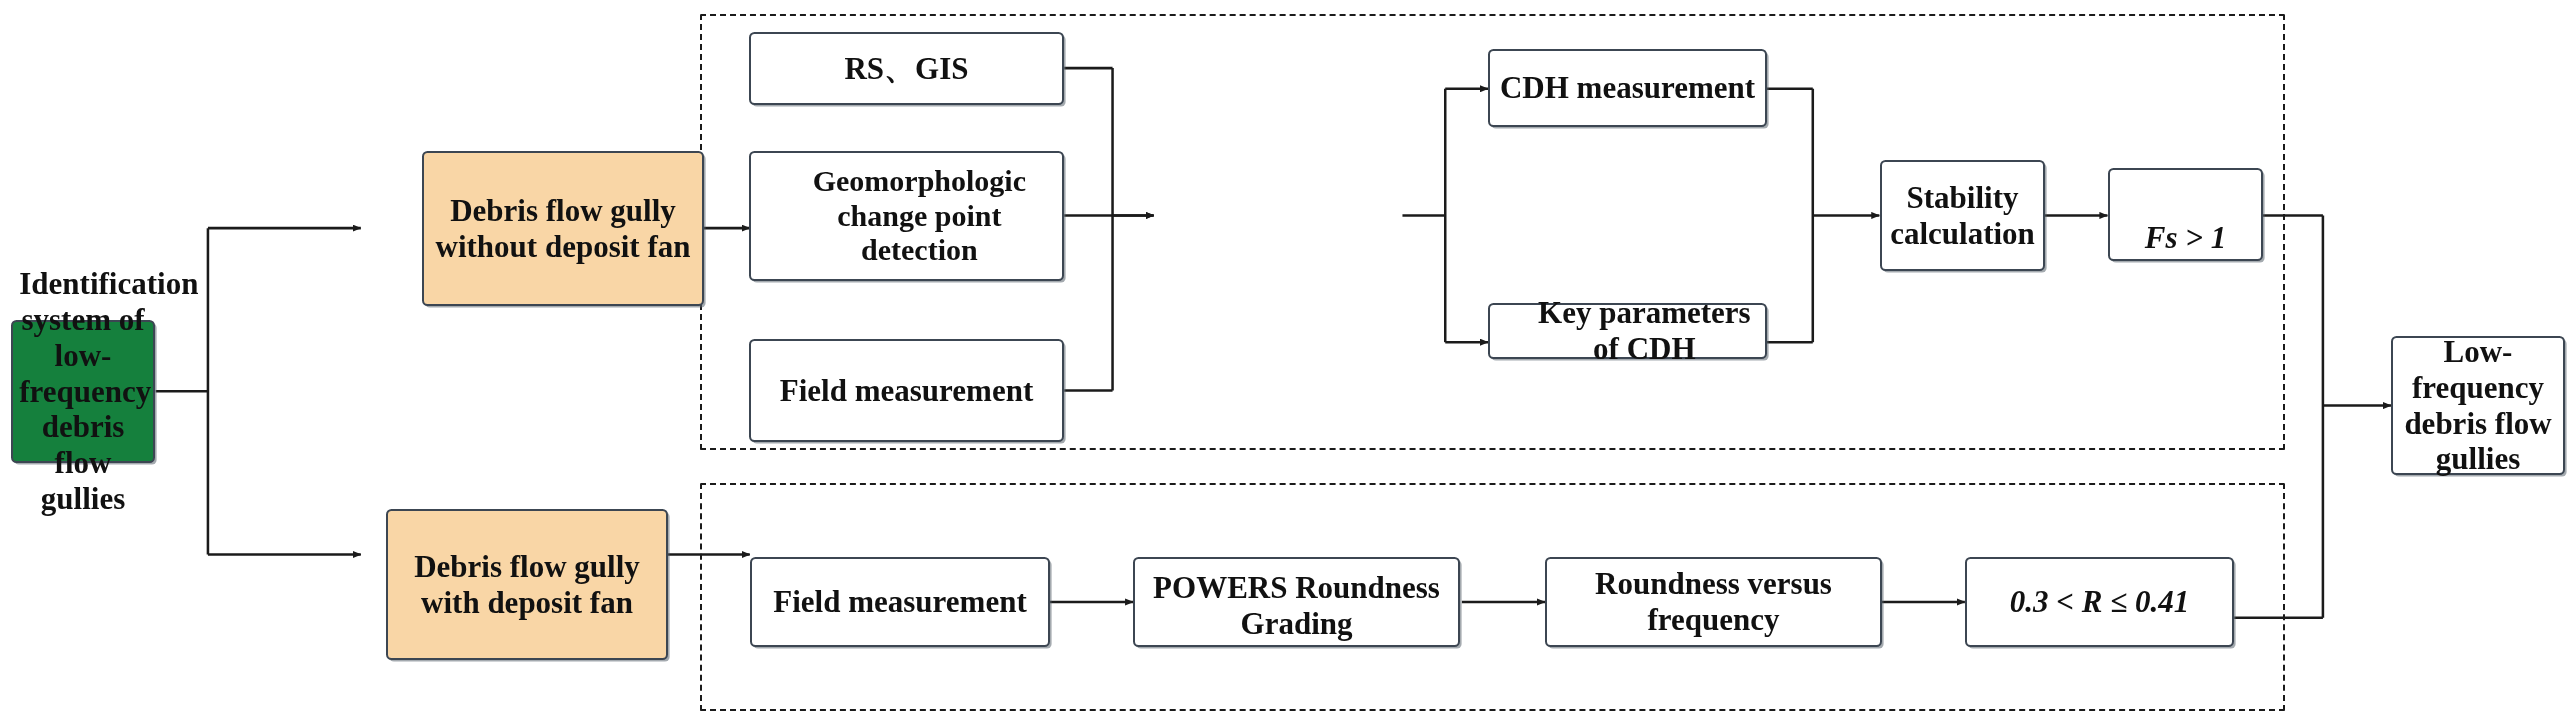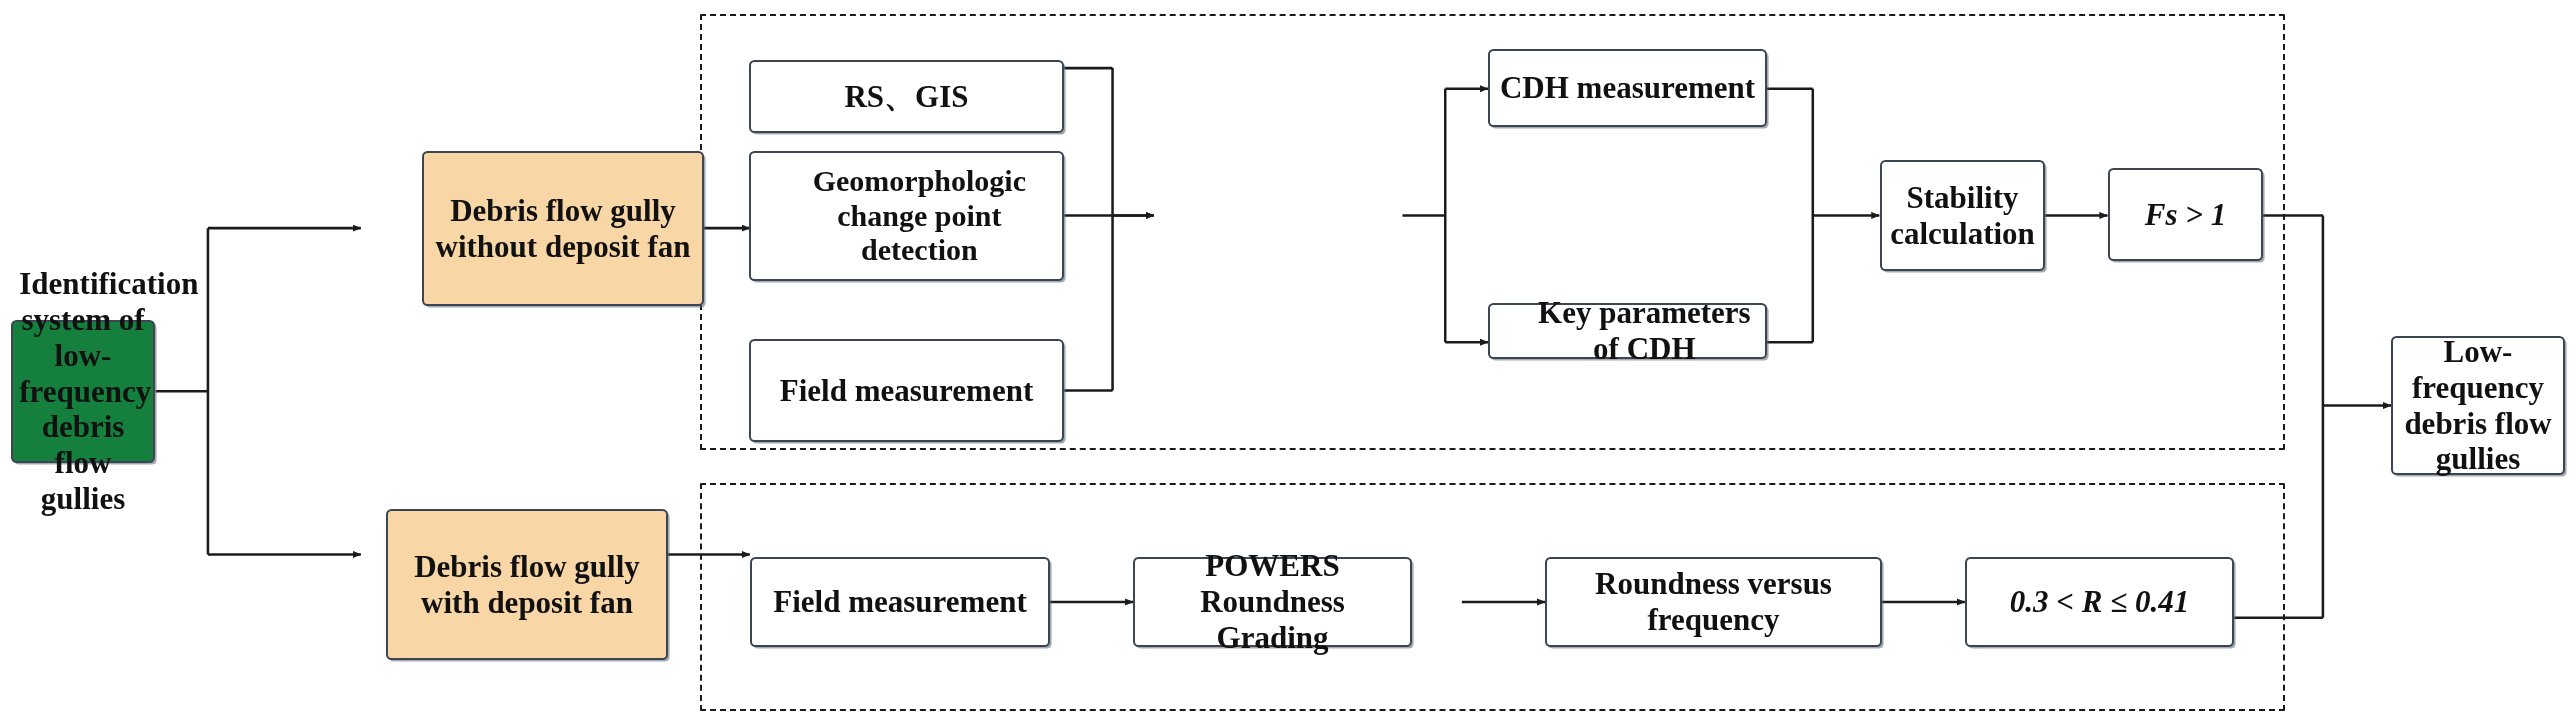--- a/index.html
+++ b/index.html
@@ -80,49 +80,49 @@
     <span>Identification system of low-frequency debris flow gullies</span>
   </div>
 
   <div class="node orange fs42" style="left:386px;top:151px;width:282px;height:155px;margin-left:36px;">
     <span>Debris flow gully without deposit fan</span>
   </div>
   <div class="node orange fs42" style="left:386px;top:509px;width:282px;height:151px;">
     <span>Debris flow gully with deposit fan</span>
   </div>
 
-  <div class="node fs42" style="left:749px;top:32px;width:315px;height:73px;margin-top:28px;">
+  <div class="node fs42" style="left:749px;top:32px;width:315px;height:73px;">
     <span>RS、GIS</span>
   </div>
   <div class="node fs40" style="left:749px;top:151px;width:315px;height:130px;padding-left:32px;">
     <span>Geomorphologic change point detection</span>
   </div>
   <div class="node fs42" style="left:749px;top:339px;width:315px;height:103px;">
     <span>Field measurement</span>
   </div>
 
 
   <div class="node fs42" style="left:1488px;top:49px;width:279px;height:78px;">
     <span>CDH measurement</span>
   </div>
   <div class="node fs42" style="left:1488px;top:303px;width:279px;height:56px;padding-left:40px;">
     <span>Key parameters of CDH</span>
   </div>
 
   <div class="node fs42" style="left:1880px;top:160px;width:165px;height:111px;">
     <span>Stability calculation</span>
   </div>
-  <div class="node italic fs42" style="left:2108px;top:168px;width:155px;height:93px;">
+  <div class="node italic fs42" style="left:2108px;top:168px;width:155px;height:93px;align-items:flex-end;">
     <span>Fs &gt; 1</span>
   </div>
 
   <div class="node fs42" style="left:750px;top:557px;width:300px;height:90px;">
     <span>Field measurement</span>
   </div>
-  <div class="node fs42" style="left:1133px;top:557px;width:279px;height:90px;">
+  <div class="node fs42" style="left:1133px;top:557px;width:327px;height:90px;align-items:flex-end;">
     <span>POWERS Roundness Grading</span>
   </div>
   <div class="node fs42" style="left:1545px;top:557px;width:337px;height:90px;">
     <span>Roundness versus frequency</span>
   </div>
   <div class="node italic fs42" style="left:1965px;top:557px;width:269px;height:90px;">
     <span>0.3 &lt; R ≤ 0.41</span>
   </div>
 
   <div class="node fs42" style="left:2391px;top:336px;width:174px;height:139px;">

